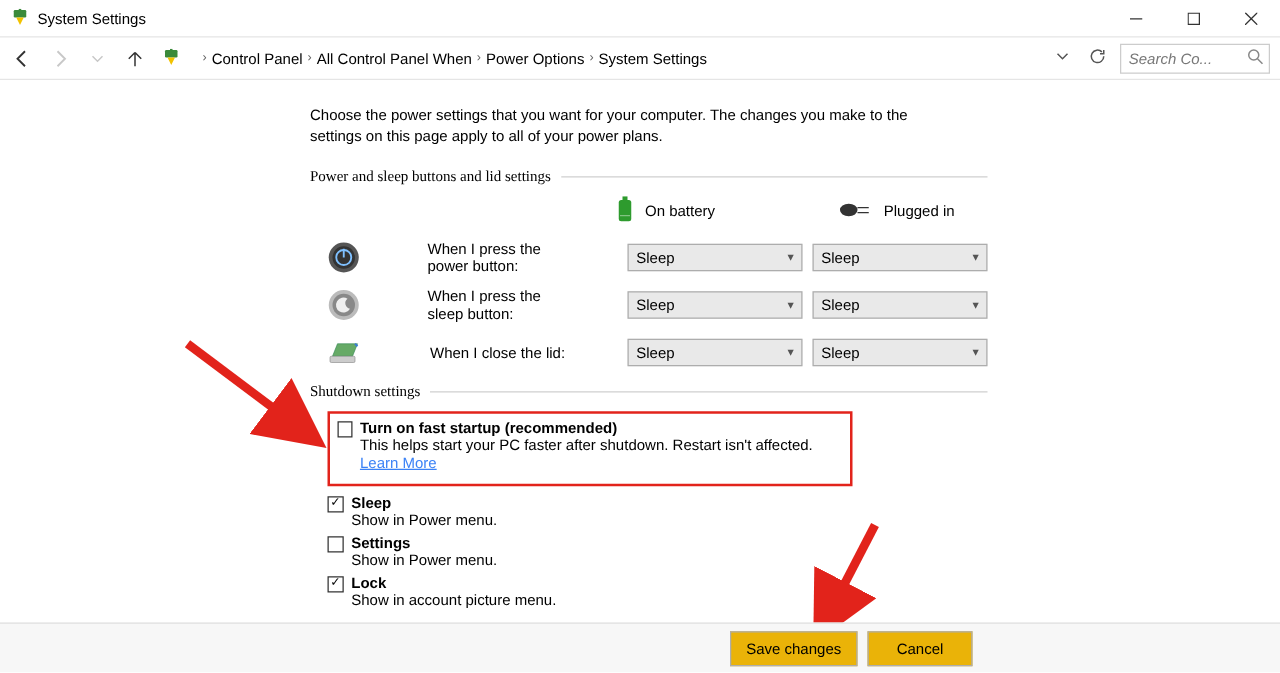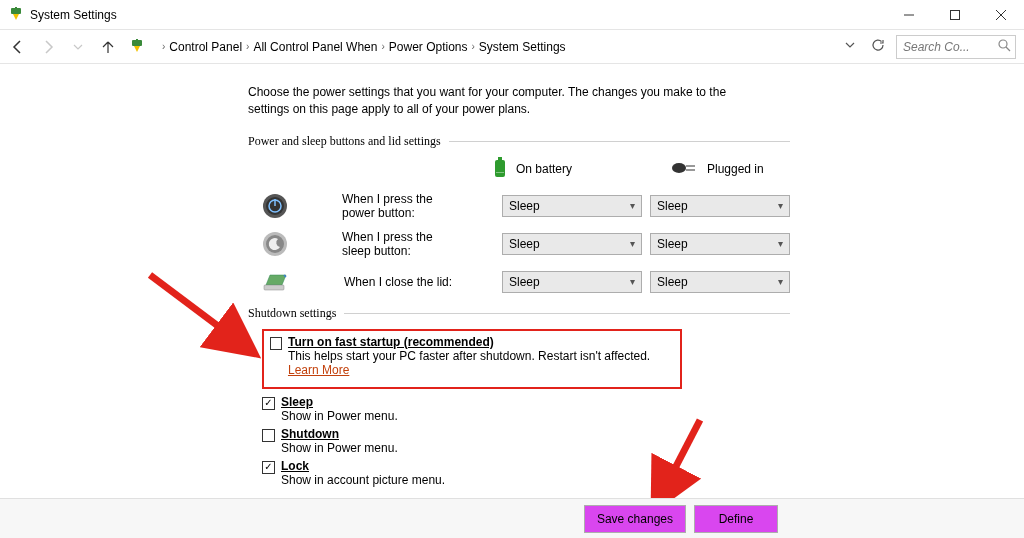--- a/index.html
+++ b/index.html
@@ -122,37 +122,37 @@
   
   .shutdown-list { padding-left: 14px; }
   .check-row { display: flex; align-items: flex-start; gap: 6px; margin-bottom: 4px; }
   .chk {
     width: 13px; height: 13px; border: 1px solid #333; margin-top: 2px;
     display: inline-flex; align-items: center; justify-content: center;
     font-size: 10px; line-height: 1;
   }
   .chk.checked::after { content: "✓"; }
   .check-body { display: flex; flex-direction: column; }
-  .check-title { font-weight: bold; text-decoration: underline; }
+  .check-title { font-weight: bold; }
   .check-sub { color: #000; }
-  .link { color: #c2410c; text-decoration: underline; }
+  .link { color: #3b82f6; text-decoration: underline; }
   .highlight-box {
     border: 2px solid #e2231b; padding: 4px 6px 6px 6px; margin-bottom: 6px;
     width: 420px;
   }
   
   .footer {
     position: absolute; bottom: 0; left: 0; right: 0; height: 40px;
     border-top: 1px solid #e0e0e0; background: #f7f7f7;
     display: flex; align-items: center; justify-content: flex-end;
     padding: 0 246px 0 0; gap: 8px;
   }
   .btn {
     height: 28px; min-width: 84px; padding: 0 12px;
-    background: #d946ef; border: 1px solid #adadad;
+    background: #eab308; border: 1px solid #adadad;
     font-size: 12px; display: inline-flex; align-items: center; justify-content: center;
   }
   
   .arrow {
     position: absolute; pointer-events: none;
   }
 </style>
 </head>
 <body>
 
@@ -367,21 +367,21 @@
         <span class="chk checked"></span>
         <div class="check-body">
           <span class="check-title">Sleep</span>
           <span class="check-sub">Show in Power menu.</span>
         </div>
       </div>
 
       <div class="check-row">
         <span class="chk"></span>
         <div class="check-body">
-          <span class="check-title">Shutdown</span>
+          <span class="check-title">Settings</span>
           <span class="check-sub">Show in Power menu.</span>
         </div>
       </div>
 
       <div class="check-row">
         <span class="chk checked"></span>
         <div class="check-body">
           <span class="check-title">Lock</span>
           <span class="check-sub">Show in account picture menu.</span>
         </div>
@@ -402,14 +402,14 @@
   <defs>
       <marker id="ah2" markerWidth="8" markerHeight="8" refX="6" refY="4" orient="auto">
         <path d="M0 0 L8 4 L0 8 Z" fill="#e2231b"></path>
       </marker>
     </defs>
   <line x1="55" y1="5" x2="12" y2="88" stroke="#e2231b" stroke-width="7" marker-end="url(#ah2)"></line>
 </svg>
 
 <div class="footer">
   <button class="btn">Save changes</button>
-  <button class="btn">Define</button>
+  <button class="btn">Cancel</button>
 </div>
 
 </body></html>

